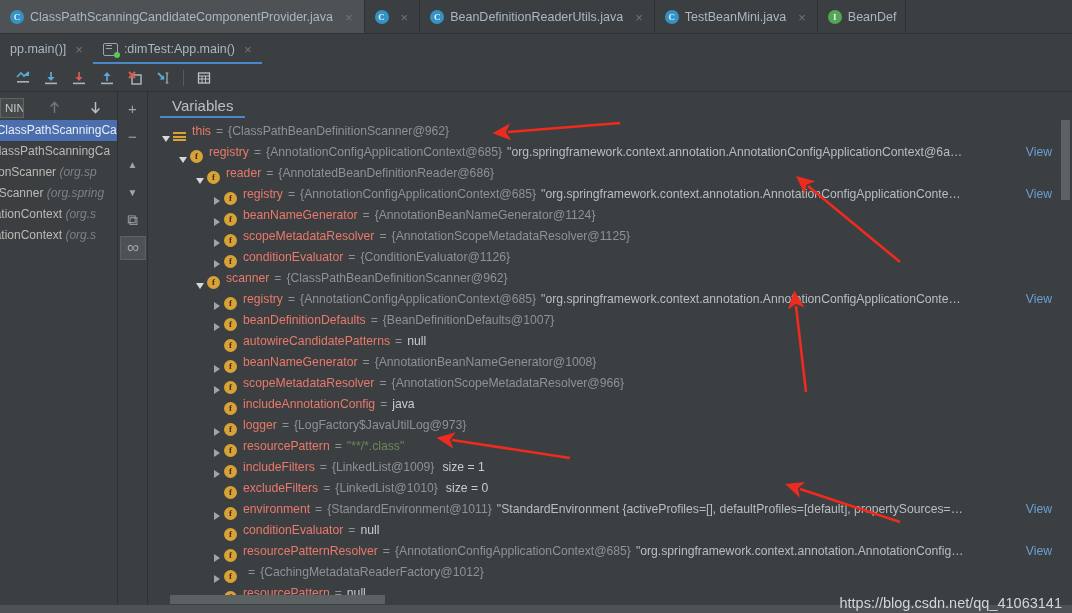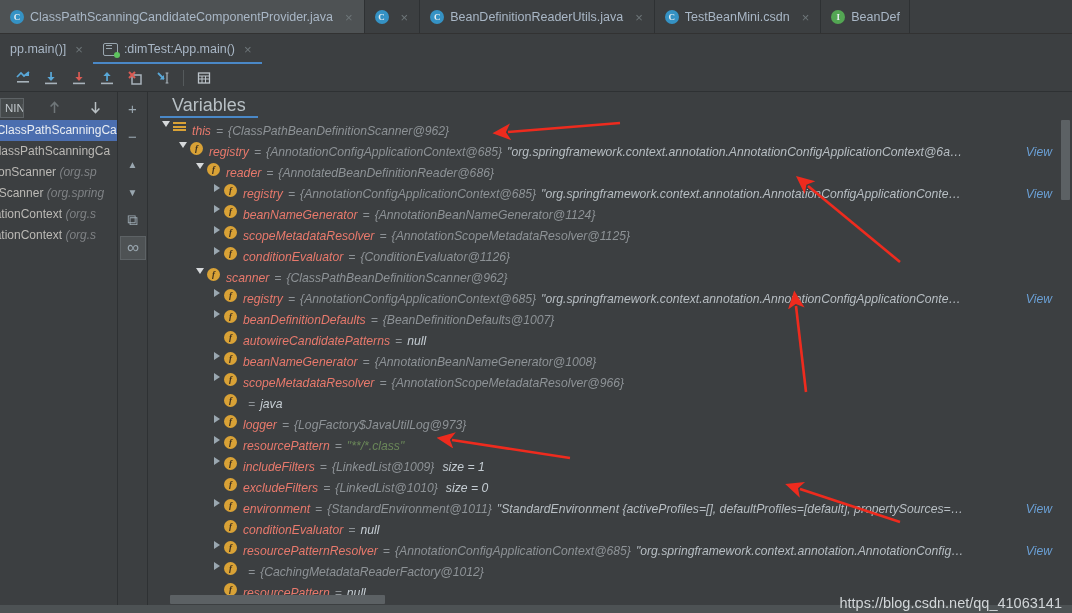--- a/index.html
+++ b/index.html
@@ -149,35 +149,34 @@
   .right-pane {
     flex: 1 1 auto; background: #3c3f41; position: relative; overflow: hidden;
     display: flex; flex-direction: column;
   }
   .var-tabs {
     height: 26px; display: flex; align-items: stretch;
     padding-left: 12px; flex: 0 0 auto;
   }
   .var-tab {
     padding: 0 12px; display: flex; align-items: center;
-    font-size: 18px; color: #b8c0c5; position: relative;
+    font-size: 15px; color: #b8c0c5; position: relative;
   }
   .var-tab.active::after {
     content: ""; position: absolute; left: 0; right: 0; bottom: 0;
     height: 2px; background: #4a88c7;
   }
   .var-tree {
     flex: 1 1 auto; position: relative; overflow: hidden;
     background: #3c3f41; padding-top: 3px;
   }
   .vrow {
     height: 21px; line-height: 21px; white-space: nowrap;
-    font-size: 12.2px; display: flex; align-items: flex-start;
+    font-size: 12.2px; display: flex; align-items: flex-end;
     padding-right: 14px;
-    font-style: italic;
   }
   .twisty {
     width: 15px; flex: 0 0 auto; display: flex;
     align-items: center; justify-content: center;
   }
   .tri-r {
     width: 0; height: 0; border-top: 4.5px solid transparent;
     border-bottom: 4.5px solid transparent; border-left: 6px solid #9aa7b0;
   }
   .tri-d {
@@ -255,21 +254,21 @@
       <span class="cicon c">C</span>
       <span class="ftab-close">×</span>
     </div>
     <div class="ftab">
       <span class="cicon c">C</span>
       <span>BeanDefinitionReaderUtils.java</span>
       <span class="ftab-close">×</span>
     </div>
     <div class="ftab">
       <span class="cicon c">C</span>
-      <span>TestBeanMini.csdn</span>
+      <span>TestBeanMini.java</span>
       <span class="ftab-close">×</span>
     </div>
     <div class="ftab">
       <span class="cicon i">I</span>
       <span>BeanDef</span>
     </div>
   </div>
 
 <div class="sessionbar" id="sessionbar">
     <div class="stab">
@@ -550,20 +549,21 @@
           </span>
           <span class="vname">scopeMetadataResolver</span>
           <span class="veq">=</span>
           <span class="vval">{AnnotationScopeMetadataResolver@966}</span>
         </div>
         <div class="vrow" style="padding-left: 61px;">
           <span class="twisty"></span>
           <span class="vicon">
             <span class="f-badge">f</span>
           </span>
+          <span class="vname">includeAnnotationConfig</span>
           <span class="veq">=</span>
           <span class="vlit">java</span>
         </div>
         <div class="vrow" style="padding-left: 61px;">
           <span class="twisty">
             <span class="tri-r"></span>
           </span>
           <span class="vicon">
             <span class="f-badge">f</span>
           </span>

